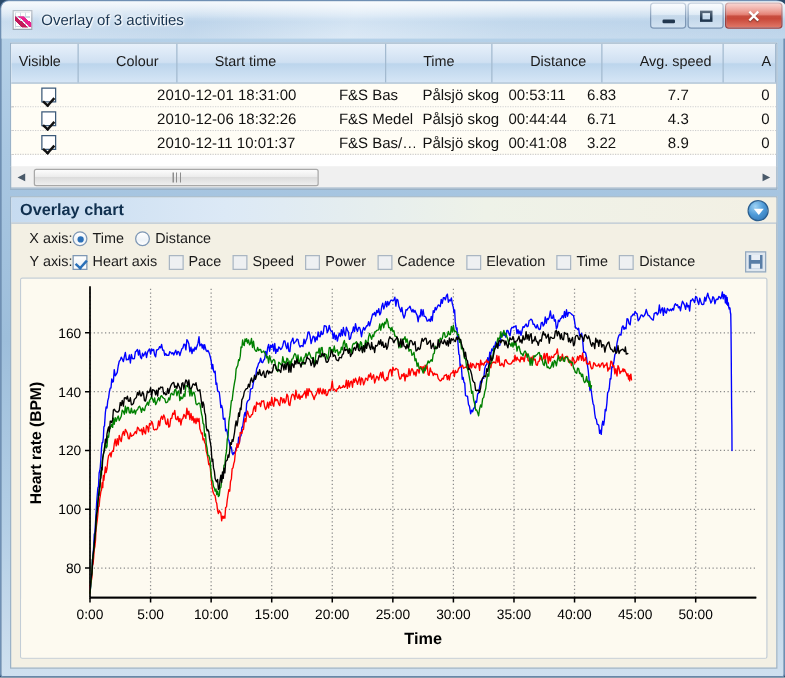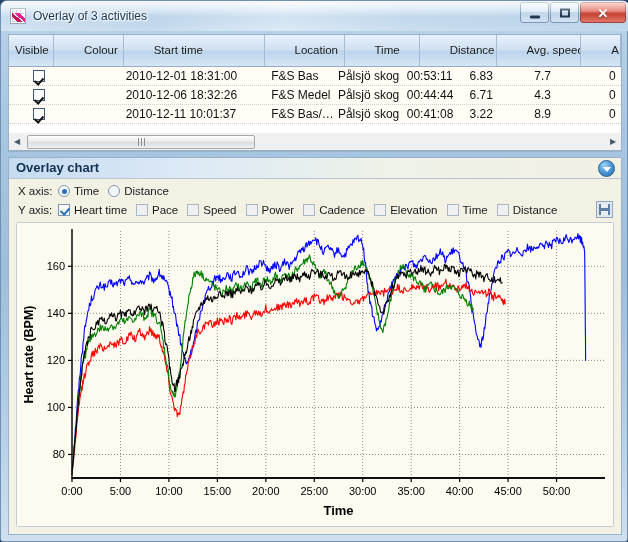--- a/index.html
+++ b/index.html
@@ -112,21 +112,21 @@
     position:absolute;left:2px;top:1px;width:228px;height:14px;
     background:linear-gradient(180deg,#fcfcfc 0%,#ececec 45%,#dcdcdc 50%,#efefef 100%);
     border:1px solid #a8a8a8;border-radius:2px;box-sizing:border-box;
     display:flex;align-items:center;justify-content:center;
   }
   .sb-grip{width:7px;height:8px;
     background:repeating-linear-gradient(90deg,#8d8d8d 0 1px,transparent 1px 3px);}
   
   #overlay-section{
     position:absolute;left:7px;top:156px;width:614px;height:378px;
-    background:#f3f0e4;border:1px solid #9ab2c8;box-sizing:border-box;
+    background:#f3f0e4;border:1px solid #9ab2c8;box-sizing:border-box;text-align:right;
   }
   #section-header{
     position:absolute;left:0;top:0;width:100%;height:21px;
     background:linear-gradient(90deg,#c6dbf0 0%,#dce9f6 28%,#eef2e8 62%,#f3f0e4 100%);
     border-bottom:1px solid #b9c6d4;box-sizing:border-box;
   }
   #section-title{
     position:absolute;left:7px;top:2px;font-size:13px;font-weight:bold;color:#10304f;
   }
   #collapse-btn{
@@ -205,21 +205,20 @@
           <div class="gl close-gl">✕</div>
         </div>
     </div>
   </div>
 
   <div id="table-panel">
     <div id="thead">
       <div class="th" style="width:55px">Visible</div>
       <div class="th" style="width:56px">Colour</div>
       <div class="th" style="width:146px">Start time</div>
-      <div class="th" style="width:69px">Location</div>
       <div class="th" style="width:63px">Time</div>
       <div class="th" style="width:65px">Distance</div>
       <div class="th" style="width:75px">Avg. speed</div>
       <div class="th" style="width:18px">A</div>
     </div>
     <div id="tbody">
 
       <div class="trow">
         <div class="td cellchk" style="width:55px">
             <span class="chk on"></span>
@@ -289,21 +288,21 @@
       <span class="opt">
         <span class="radio"></span>
         <span class="opt-label">Distance</span>
       </span>
     </div>
 
     <div class="axis-row" id="yrow">
       <span class="axis-label">Y axis:</span>
       <span class="opt">
         <span class="cbx on"></span>
-        <span class="opt-label">Heart time</span>
+        <span class="opt-label">Heart axis</span>
       </span>
       <span class="opt">
         <span class="cbx dim"></span>
         <span class="opt-label">Pace</span>
       </span>
       <span class="opt">
         <span class="cbx dim"></span>
         <span class="opt-label">Speed</span>
       </span>
       <span class="opt">

